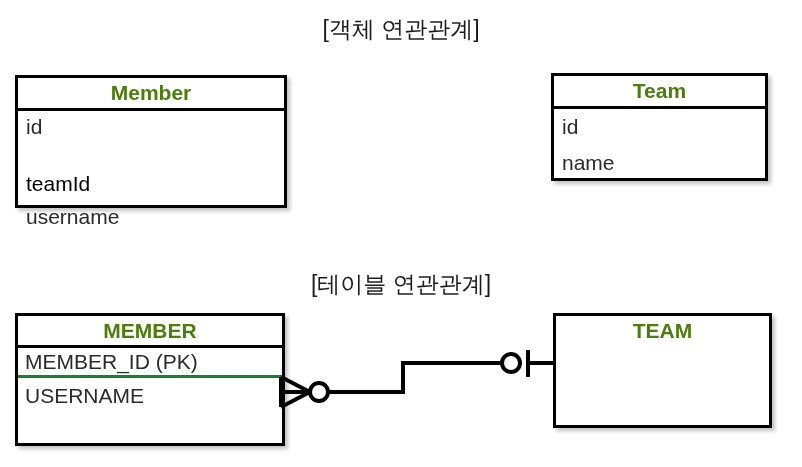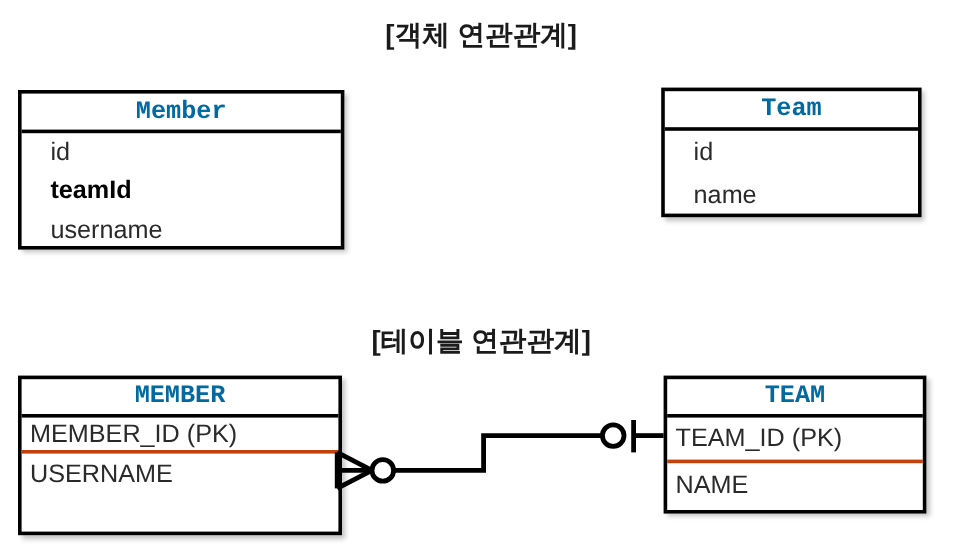--- a/index.html
+++ b/index.html
@@ -22,69 +22,69 @@
   }
 
   
   .section-title {
     position: absolute;
     width: 100%;
     left: 0;
     text-align: center;
     font-family: "Liberation Sans", sans-serif;
     font-size: 23px;
-    font-weight: 700;
+    font-weight: 400;
     color: #1b1b1b;
     letter-spacing: 0px;
     white-space: nowrap;
   }
   #title-object  { top: 14px; }
   #title-table   { top: 269px; }
 
   
   .entity {
     position: absolute;
     background: #ffffff;
     border: 3px solid #000000;
     box-sizing: border-box;
     box-shadow: 3px 3px 4px rgba(0,0,0,0.24);
   }
   .entity-header {
     text-align: right;
     font-weight: 700;
-    color: #0369a1;
+    color: #4d7c0f;
     box-sizing: border-box;
     display: flex;
     align-items: center;
     justify-content: center;
-    font-family: Liberation Mono, monospace;
   }
   .entity-body {
     border-top: 3px solid #000000;
     box-sizing: border-box;
     padding: 0;
   }
   .field {
     color: #2a2a2a;
     white-space: nowrap;
     box-sizing: border-box;
     display: flex;
     align-items: center;
   }
   .field.bold {
-    font-weight: 700;
+    font-weight: 400;
     color: #000000;
+    margin-top: 25px;
   }
   .field.sep-below {
-    border-bottom: 3px solid #c2410c;
+    border-bottom: 3px solid #15803d;
   }
 
   
   .obj .entity-header { font-size: 21px; }
-  .obj .field { font-size: 21px; padding-left: 24px; text-align: right; }
+  .obj .field { font-size: 21px; padding-left: 8px; text-align: right; }
 
   
   .tbl .entity-header { font-size: 21px; }
   .tbl .field { font-size: 21px; padding-left: 7px; }
 
   
   #entity-member-object { left: 15px; top: 75px; width: 272px; height: 133px; }
   #entity-member-object .entity-header { height: 30px; }
   #entity-member-object .entity-body   { height: 97px; }
   #entity-member-object .field         { height: 32.3px; }
@@ -145,24 +145,20 @@
   <div class="entity tbl" id="entity-member-table">
     <div class="entity-header">MEMBER</div>
     <div class="entity-body">
       <div class="field sep-below">MEMBER_ID (PK)</div>
       <div class="field f-username">USERNAME</div>
     </div>
   </div>
 
   <div class="entity tbl" id="entity-team-table">
     <div class="entity-header">TEAM</div>
-    <div class="entity-body">
-      <div class="field sep-below">TEAM_ID (PK)</div>
-      <div class="field">NAME</div>
-    </div>
   </div>
 
   <svg id="relationship-connector" viewBox="0 0 802 467">
 
     <g fill="none" stroke="#000000" stroke-width="4" stroke-linecap="butt" stroke-linejoin="miter">
       <path d="M 327 392 L 403 392 L 403 363 L 502 363"></path>
     </g>
 
     <g fill="none" stroke="#000000" stroke-width="4" stroke-linecap="butt">
       <path d="M 310 392 L 281 377"></path>

